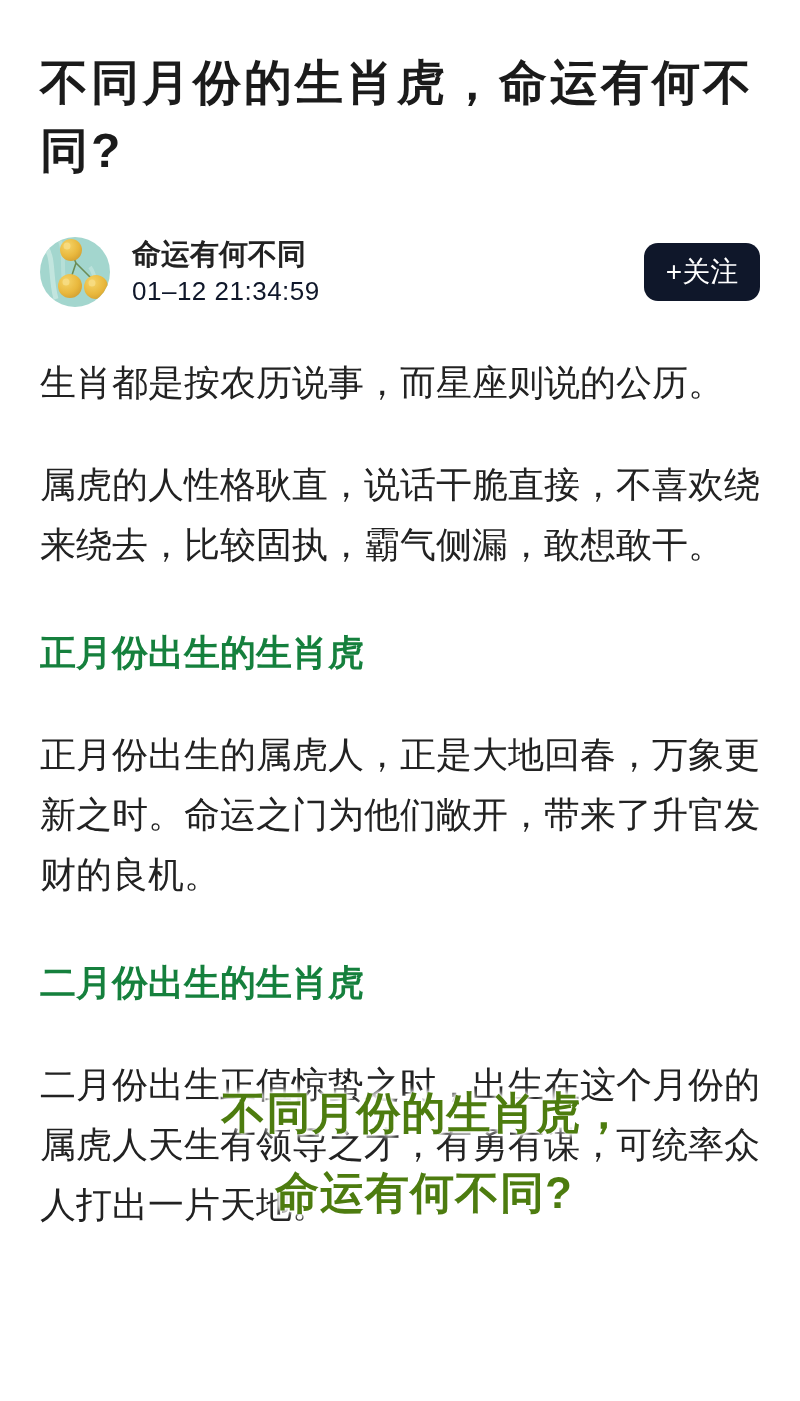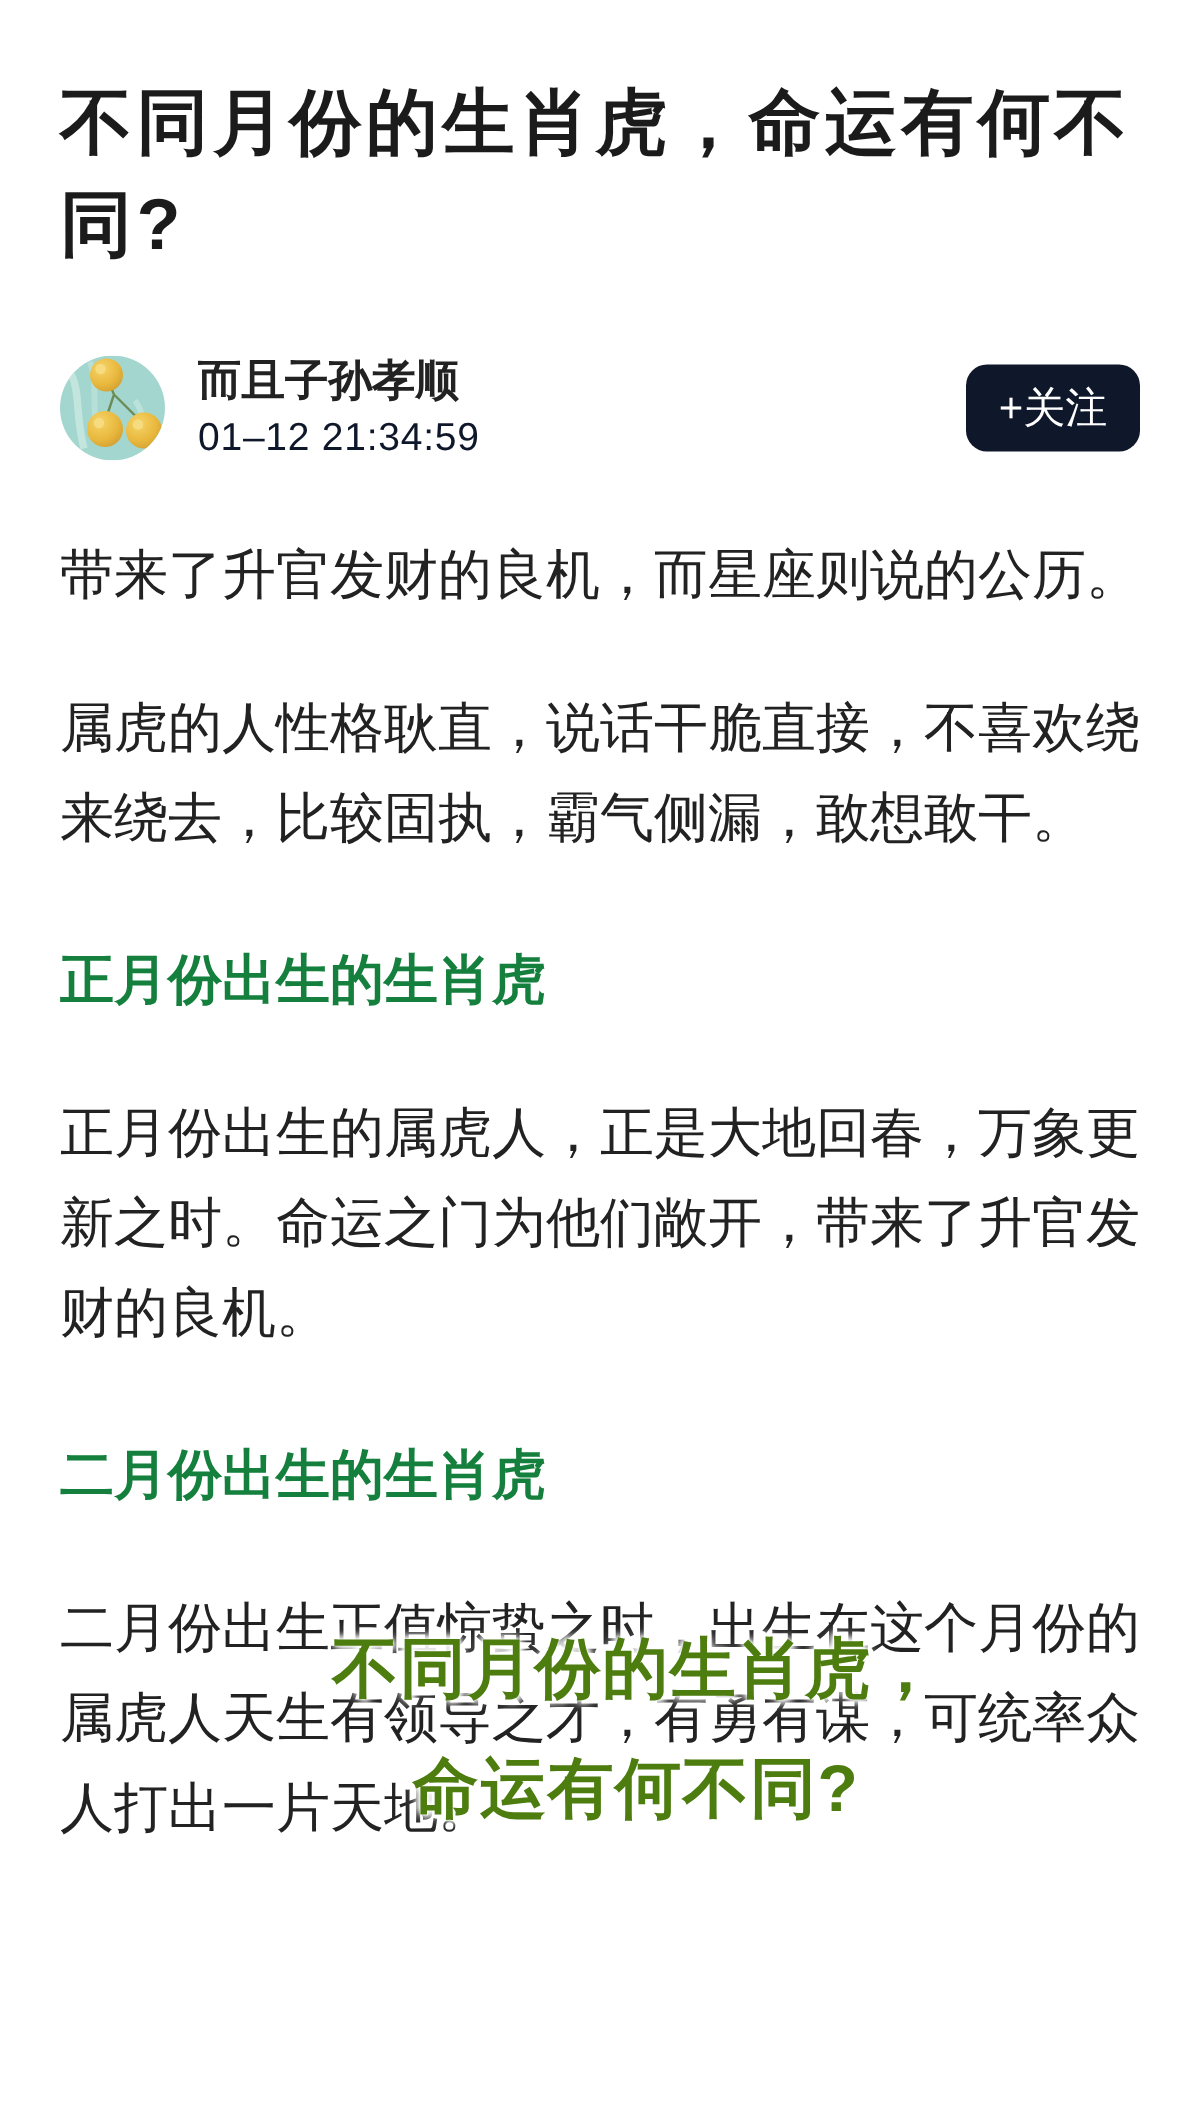--- a/index.html
+++ b/index.html
@@ -147,29 +147,29 @@
         <circle cx="31" cy="13" r="11" fill="url(#fruit)"></circle>
         <circle cx="30" cy="49" r="12" fill="url(#fruit)"></circle>
         <circle cx="56" cy="50" r="12" fill="url(#fruit)"></circle>
         <circle cx="27" cy="9" r="3.5" fill="#f7dd85" opacity="0.85"></circle>
         <circle cx="26" cy="45" r="3.5" fill="#f7dd85" opacity="0.85"></circle>
         <circle cx="52" cy="46" r="3.5" fill="#f7dd85" opacity="0.85"></circle>
       </svg>
     </div>
 
     <div class="author-meta">
-      <div class="author-name">而且子孙孝顺</div>
+      <div class="author-name">命运有何不同</div>
       <div class="publish-time">01–12 21:34:59</div>
     </div>
 
     <button class="follow-button">+关注</button>
   </div>
 
   <div class="content">
-    <p>带来了升官发财的良机，而星座则说的公历。</p>
+    <p>生肖都是按农历说事，而星座则说的公历。</p>
     <p>属虎的人性格耿直，说话干脆直接，不喜欢绕来绕去，比较固执，霸气侧漏，敢想敢干。</p>
     <h2>正月份出生的生肖虎</h2>
     <p>正月份出生的属虎人，正是大地回春，万象更新之时。命运之门为他们敞开，带来了升官发财的良机。</p>
     <h2>二月份出生的生肖虎</h2>
     <p>二月份出生正值惊蛰之时，出生在这个月份的属虎人天生有领导之才，有勇有谋，可统率众人打出一片天地。</p>
   </div>
 
   <div class="watermark">
     <div>不同月份的生肖虎，</div>
     <div>命运有何不同?</div>

